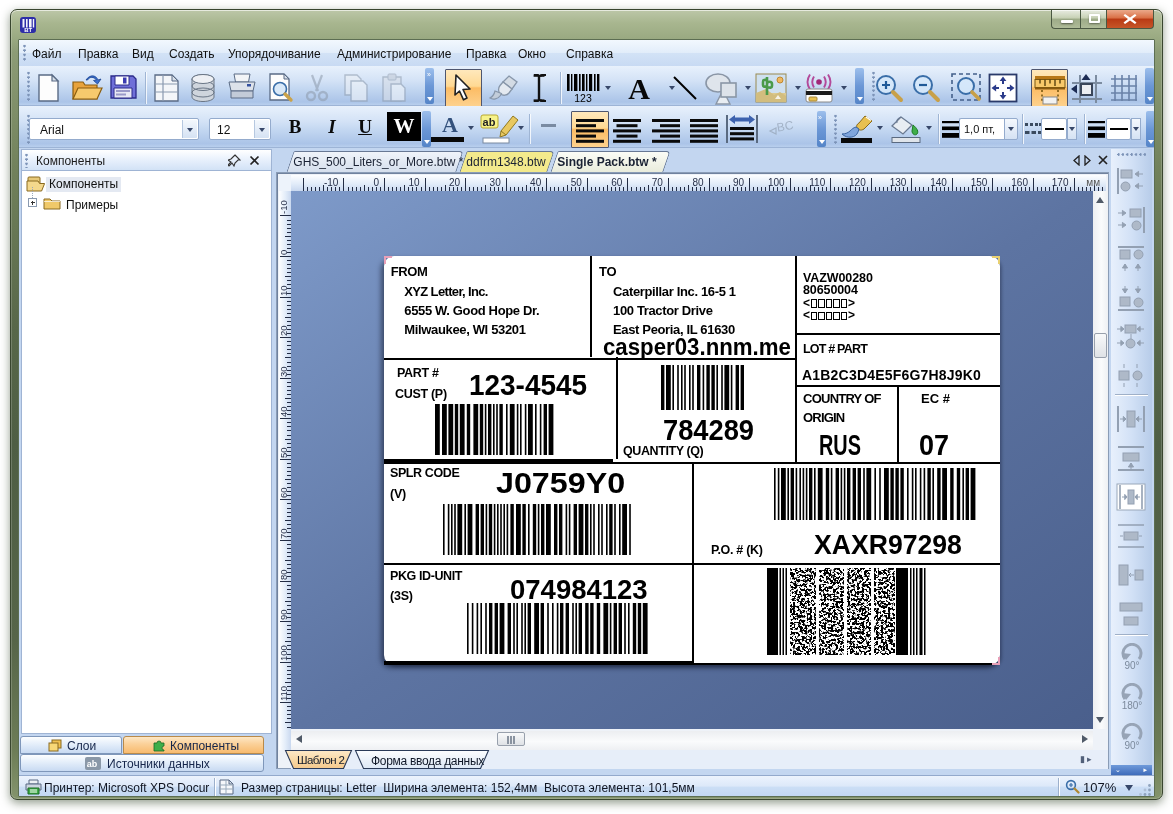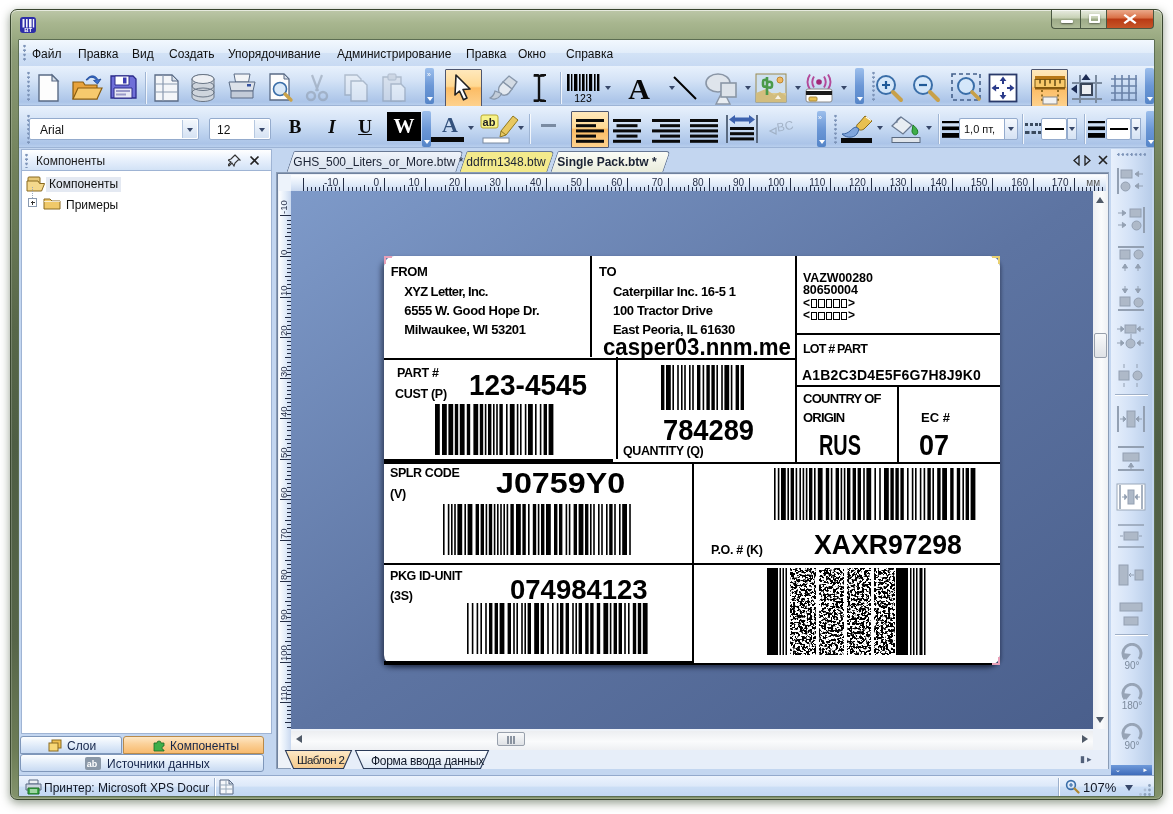--- a/index.html
+++ b/index.html
@@ -868,21 +868,21 @@
               <div class="lt" style="left:419px;top:16px;font-size:12.5px;letter-spacing:-0.1px;">VAZW00280</div>
               <div class="lt" style="left:419px;top:28.3px;font-size:12.5px;letter-spacing:-0.1px;">80650004</div>
               <style>.b5{display:inline-block;width:6.4px;height:8.2px;border:1.1px solid #000;margin:0 .6px;vertical-align:-0.5px}.bxl{position:absolute;font-weight:bold;font-size:12px;line-height:1}</style>
               <div class="bxl" style="left:419px;top:41px">&lt;<span class="b5"></span><span class="b5"></span><span class="b5"></span><span class="b5"></span><span class="b5"></span>&gt;</div>
               <div class="bxl" style="left:419px;top:53.3px">&lt;<span class="b5"></span><span class="b5"></span><span class="b5"></span><span class="b5"></span><span class="b5"></span>&gt;</div>
               <div class="lt" style="left:419px;top:87.1px;font-size:12.5px;letter-spacing:-0.8px;">LOT # PART</div>
               <div class="lt" style="left:418px;top:111.5px;font-size:14px;letter-spacing:0.2px;">A1B2C3D4E5F6G7H8J9K0</div>
               <div class="lt" style="left:419px;top:135.7px;font-size:13px;letter-spacing:-0.75px;">COUNTRY OF</div>
               <div class="lt" style="left:419px;top:155.3px;font-size:13px;letter-spacing:-0.8px;">ORIGIN</div>
               <div class="lt" style="left:435px;top:175.2px;font-size:29px;transform:scaleX(0.686);">RUS</div>
-              <div class="lt" style="left:537px;top:135.7px;font-size:13px;margin-top:19px;">EC #</div>
+              <div class="lt" style="left:537px;top:135.7px;font-size:13px;">EC #</div>
               <div class="lt" style="left:535px;top:175.2px;font-size:29px;transform:scaleX(0.93);">07</div>
               <div class="lt" style="left:13px;top:111.1px;font-size:12.5px;letter-spacing:-0.3px;">PART #</div>
               <div class="lt" style="left:11px;top:131.7px;font-size:12.5px;letter-spacing:-0.3px;">CUST (P)</div>
               <div class="lt" style="left:85px;top:115.2px;font-size:29px;transform:scaleX(0.963);">123-4545</div>
               <div class="abs" style="left:51px;top:148px">
                 <svg width="120" height="51" viewBox="0 0 120 51" fill="#000" style="display:block">
                   <rect x="0.0" y="0" width="4.8" height="51"></rect>
                   <rect x="7.0" y="0" width="4.8" height="51"></rect>
                   <rect x="13.4" y="0" width="4.8" height="51"></rect>
                   <rect x="19.8" y="0" width="3.4" height="51"></rect>
@@ -1239,20 +1239,21 @@
             <path d="M3 9 h11 v6 h-11 z" fill="#3fae49" stroke="#1a6a24"></path>
             <path d="M5 11 h7 M5 13 h7" stroke="#fff"></path>
           </svg></div>
         <span class="abs" style="left:25px;top:5px">Принтер: Microsoft XPS Docur</span>
         <div class="abs" style="left:195px;top:2px;width:1px;height:19px;background:#9cb0cc;box-shadow:1px 0 0 #fff"></div>
         <div class="sicon" style="left:200px"><svg width="15" height="16" viewBox="0 0 15 16">
             <path d="M1 1 h9 l4 4 v10 h-13 z" fill="#f6f8fb" stroke="#5a6b85"></path>
             <path d="M10 1 l4 4 h-4 z" fill="#d8e0ea" stroke="#5a6b85"></path>
             <path d="M1 6 h13 M1 10 h13 M7 1 v14" stroke="#9ab" stroke-width="1"></path>
           </svg></div>
+        <span class="abs" style="left:222px;top:5px">Размер страницы: Letter&nbsp; Ширина элемента: 152,4мм&nbsp; Высота элемента: 101,5мм</span>
         <div class="abs" style="left:1039px;top:2px;width:1px;height:19px;background:#9cb0cc;box-shadow:1px 0 0 #fff"></div>
         <div class="sicon" style="left:1046px"><svg width="15" height="15" viewBox="0 0 15 15">
             <circle cx="6" cy="6" r="4.4" fill="none" stroke="#3a6ea8" stroke-width="1.6"></circle>
             <path d="M9.5 9.5 l4 4" stroke="#b08830" stroke-width="2.2" stroke-linecap="round"></path>
             <path d="M4 6 h4 M6 4 v4" stroke="#3a6ea8" stroke-width="1.2"></path>
           </svg></div>
         <span class="abs" style="left:1064px;top:4px;font-size:13px">107%</span>
         <div class="dda" style="left:1106px;top:9px;border-left-width:4.5px;border-right-width:4.5px;border-top-width:6px"></div>
         <svg class="abs" style="right:2px;top:7px" width="14" height="14" viewBox="0 0 14 14">
           <g fill="#8fa3bd">

